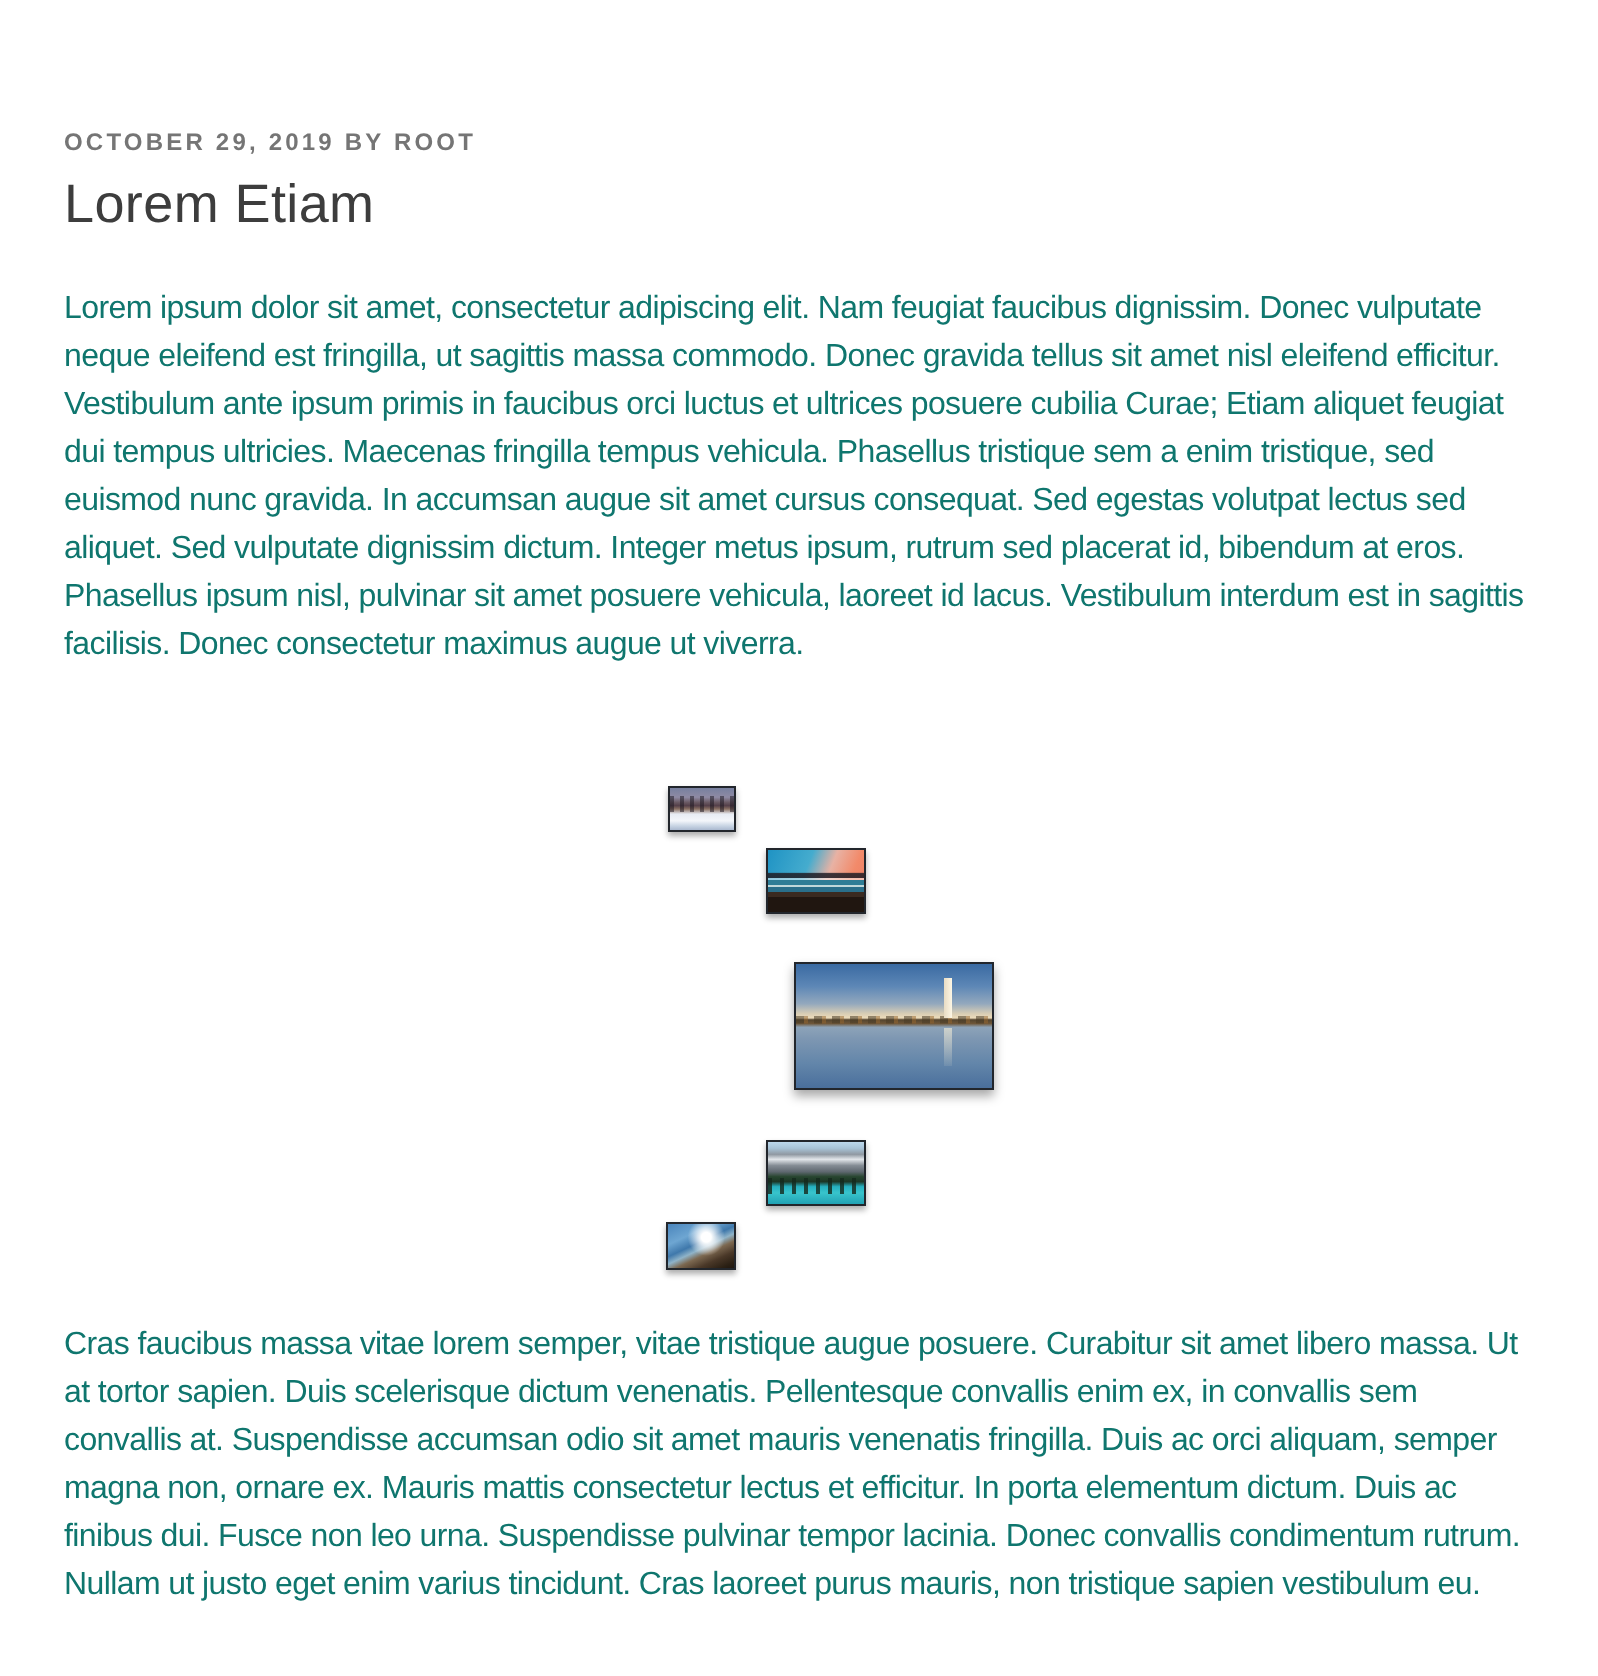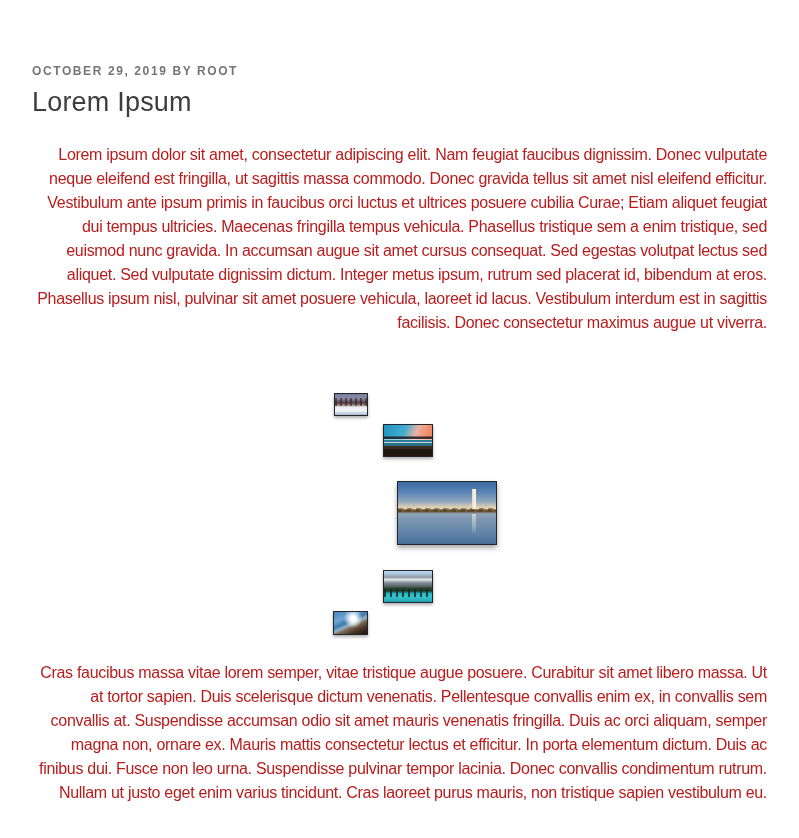--- a/index.html
+++ b/index.html
@@ -39,23 +39,22 @@
     font-weight: 400;
     color: #3d3d3d;
     letter-spacing: 0.2px;
   }
   
   .entry-content p {
     margin: 0;
     font-size: 16px;
     line-height: 24px;
     letter-spacing: -0.3px;
-    color: #b91c1c;
+    color: #0f766e;
     max-width: 737px;
-    text-align: right;
   }
   
   .gallery {
     position: relative;
     height: 240px;
     margin: 58px 0 28px 0;
   }
   .thumb {
     position: absolute;
     margin: 0;
@@ -133,21 +132,21 @@
 
 <main class="site">
   <article>
 
     <header>
       <div class="entry-meta">
         <a href="#">OCTOBER 29, 2019</a>
         <span>BY</span>
         <a href="#">ROOT</a>
       </div>
-      <h1 class="entry-title">Lorem Ipsum</h1>
+      <h1 class="entry-title">Lorem Etiam</h1>
     </header>
 
     <div class="entry-content">
 
       <p>Lorem ipsum dolor sit amet, consectetur adipiscing elit. Nam feugiat faucibus dignissim. Donec vulputate neque eleifend est fringilla, ut sagittis massa commodo. Donec gravida tellus sit amet nisl eleifend efficitur. Vestibulum ante ipsum primis in faucibus orci luctus et ultrices posuere cubilia Curae; Etiam aliquet feugiat dui tempus ultricies. Maecenas fringilla tempus vehicula. Phasellus tristique sem a enim tristique, sed euismod nunc gravida. In accumsan augue sit amet cursus consequat. Sed egestas volutpat lectus sed aliquet. Sed vulputate dignissim dictum. Integer metus ipsum, rutrum sed placerat id, bibendum at eros. Phasellus ipsum nisl, pulvinar sit amet posuere vehicula, laoreet id lacus. Vestibulum interdum est in sagittis facilisis. Donec consectetur maximus augue ut viverra.</p>
 
       <div class="gallery">
         <figure class="thumb t1" aria-label="snowy winter landscape thumbnail"></figure>
         <figure class="thumb t2" aria-label="ocean pier at sunset thumbnail"></figure>
         <figure class="thumb t3" aria-label="monument reflecting on calm lake thumbnail"></figure>

